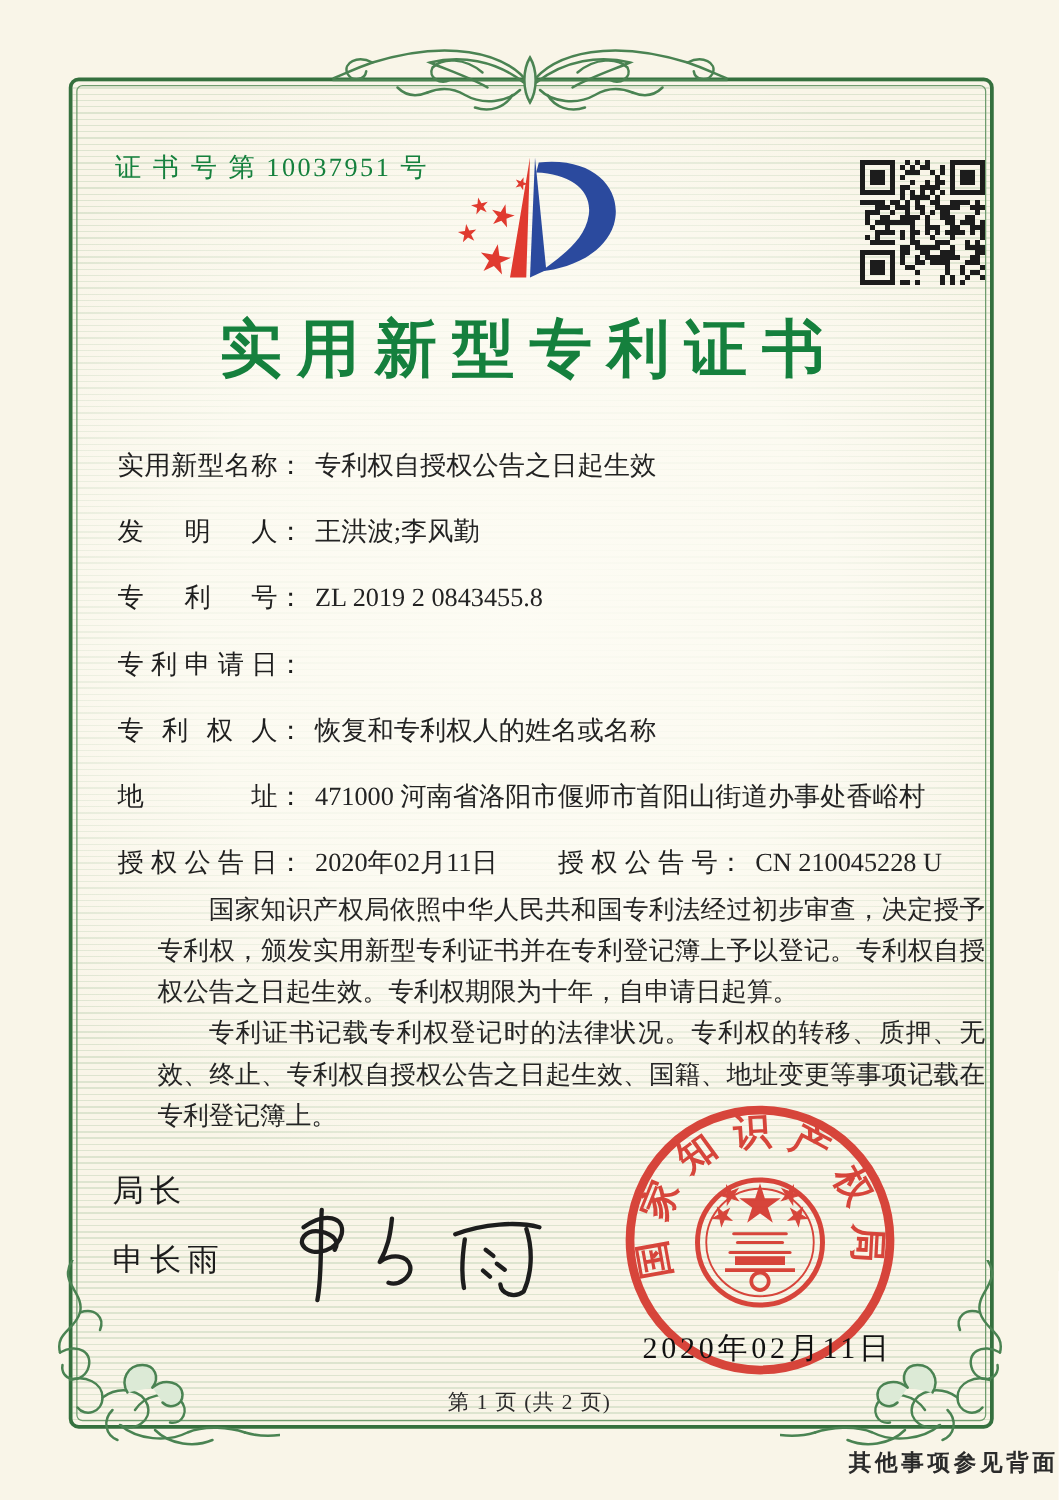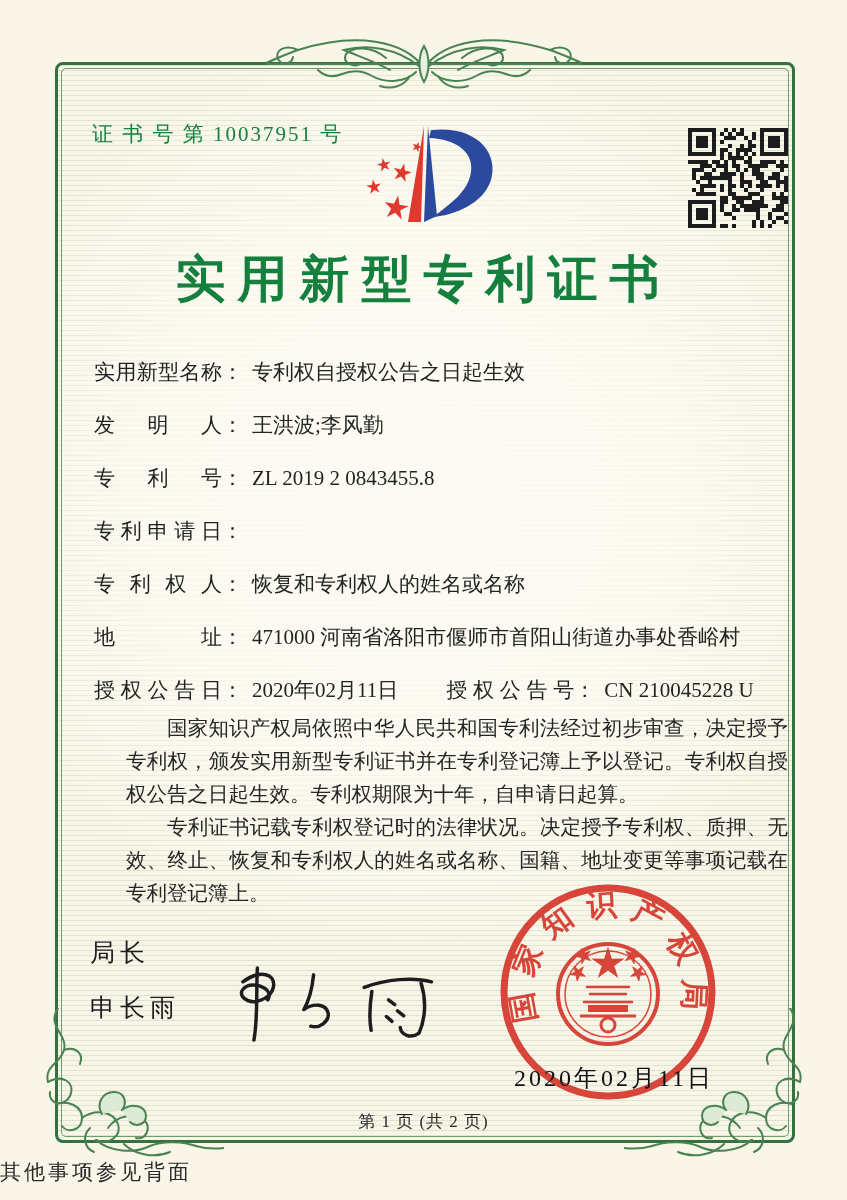--- a/index.html
+++ b/index.html
@@ -47,21 +47,21 @@
   .pair2{margin-left:48px;display:inline-flex;align-items:baseline;}
   .paras{left:94px;top:712px;width:662px;font-size:20.5px;line-height:33px;
          text-align:justify;color:#252525;margin-left:32px;}
   .paras p{margin:0;text-indent:2em;}
   .officer{left:90px;top:936px;font-size:25px;letter-spacing:5px;color:#1c1c1c;}
   .officer div{margin-bottom:22px;}
   .sig{left:222px;top:946px;}
   .seal{left:492px;top:880px;}
   .seal-date{left:514px;top:1062px;font-size:24px;letter-spacing:3px;color:#111;z-index:1;}
   .page-info{left:0;top:1110px;width:100%;text-align:center;font-size:17px;letter-spacing:1px;color:#2a2a2a;}
-  .back-note{left:0;top:1158px;width:100%;text-align:left;font-size:21px;letter-spacing:3px;color:#2a2a2a;}
+  .back-note{left:0;top:1158px;width:100%;text-align:right;font-size:18px;letter-spacing:3px;color:#2a2a2a;font-weight:bold;}
   .qr{left:688px;top:128px;}
   .logo{left:338px;top:110px;}
   .orn-top{left:266px;top:26px;}
   .orn-bl{left:38px;top:1008px;}
   .orn-br{left:624px;top:1008px;transform:scaleX(-1);}
   svg{display:block;}
 </style>
 </head>
 <body>
 
@@ -554,21 +554,21 @@
             </span>
             <span>：</span>
           </span>
         <span class="f-value">CN 210045228 U</span>
       </span>
     </div>
   </div>
 
   <div class="abs paras">
     <p>国家知识产权局依照中华人民共和国专利法经过初步审查，决定授予专利权，颁发实用新型专利证书并在专利登记簿上予以登记。专利权自授权公告之日起生效。专利权期限为十年，自申请日起算。</p>
-    <p>专利证书记载专利权登记时的法律状况。决定授予专利权、质押、无效、终止、恢复和专利权人的姓名或名称、国籍、地址变更等事项记载在专利登记簿上。</p>
+    <p>专利证书记载专利权登记时的法律状况。专利权的转移、质押、无效、终止、专利权自授权公告之日起生效、国籍、地址变更等事项记载在专利登记簿上。</p>
   </div>
 
   <div class="abs officer">
     <div>局长</div>
     <div>申长雨</div>
   </div>
 
   <svg class="abs sig" width="222" height="116" viewBox="0 0 320 120">
     <g stroke="#1d1d1d" stroke-width="5" fill="none" stroke-linecap="round" stroke-linejoin="round">
       <path d="M30,28 C55,10 78,16 74,36 C70,54 44,62 32,52 C22,44 32,30 50,33 C64,36 72,44 66,54"></path>

